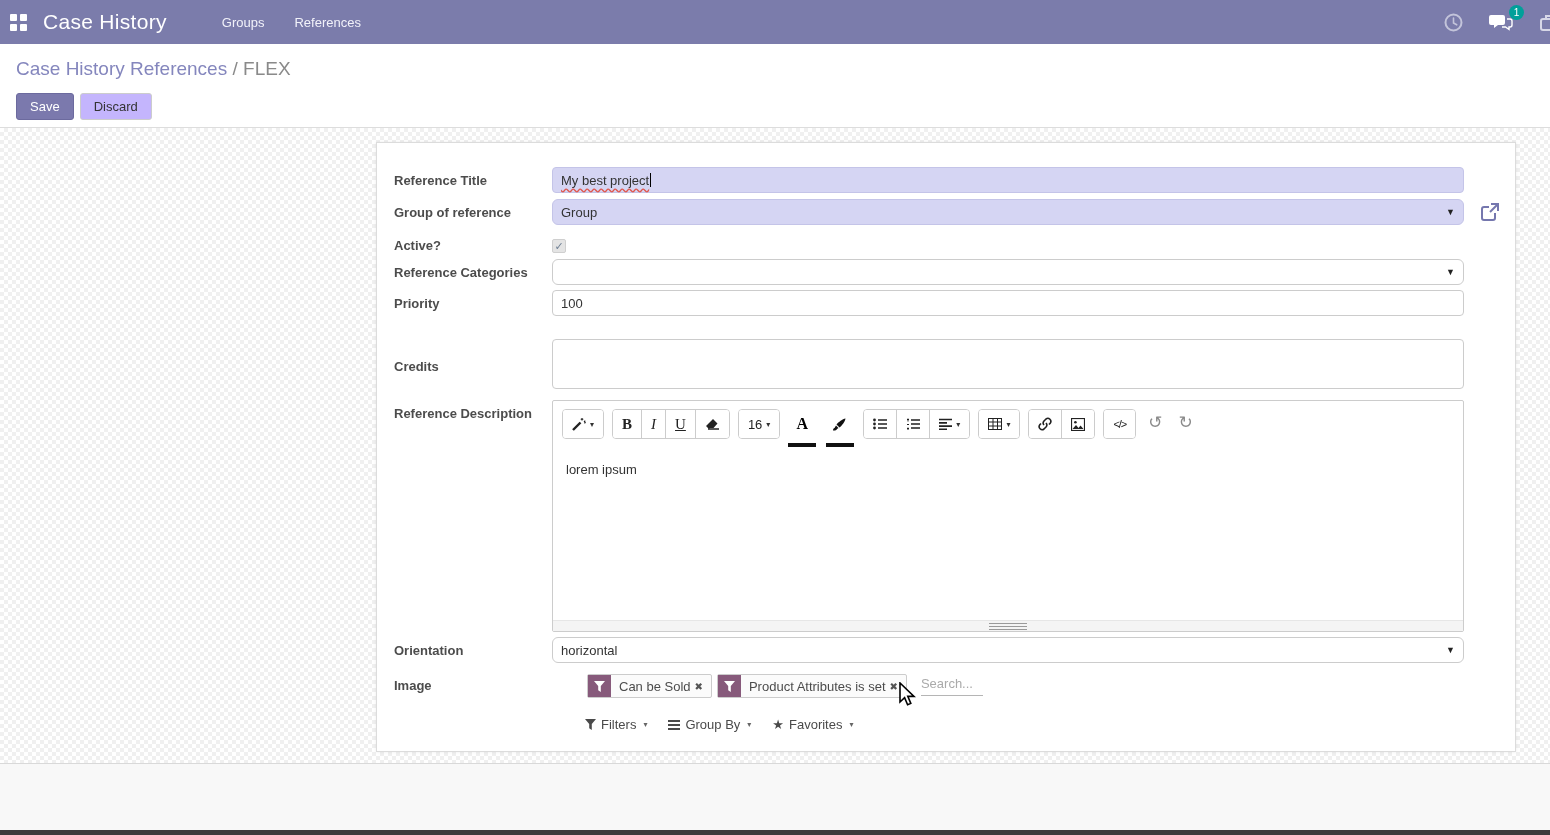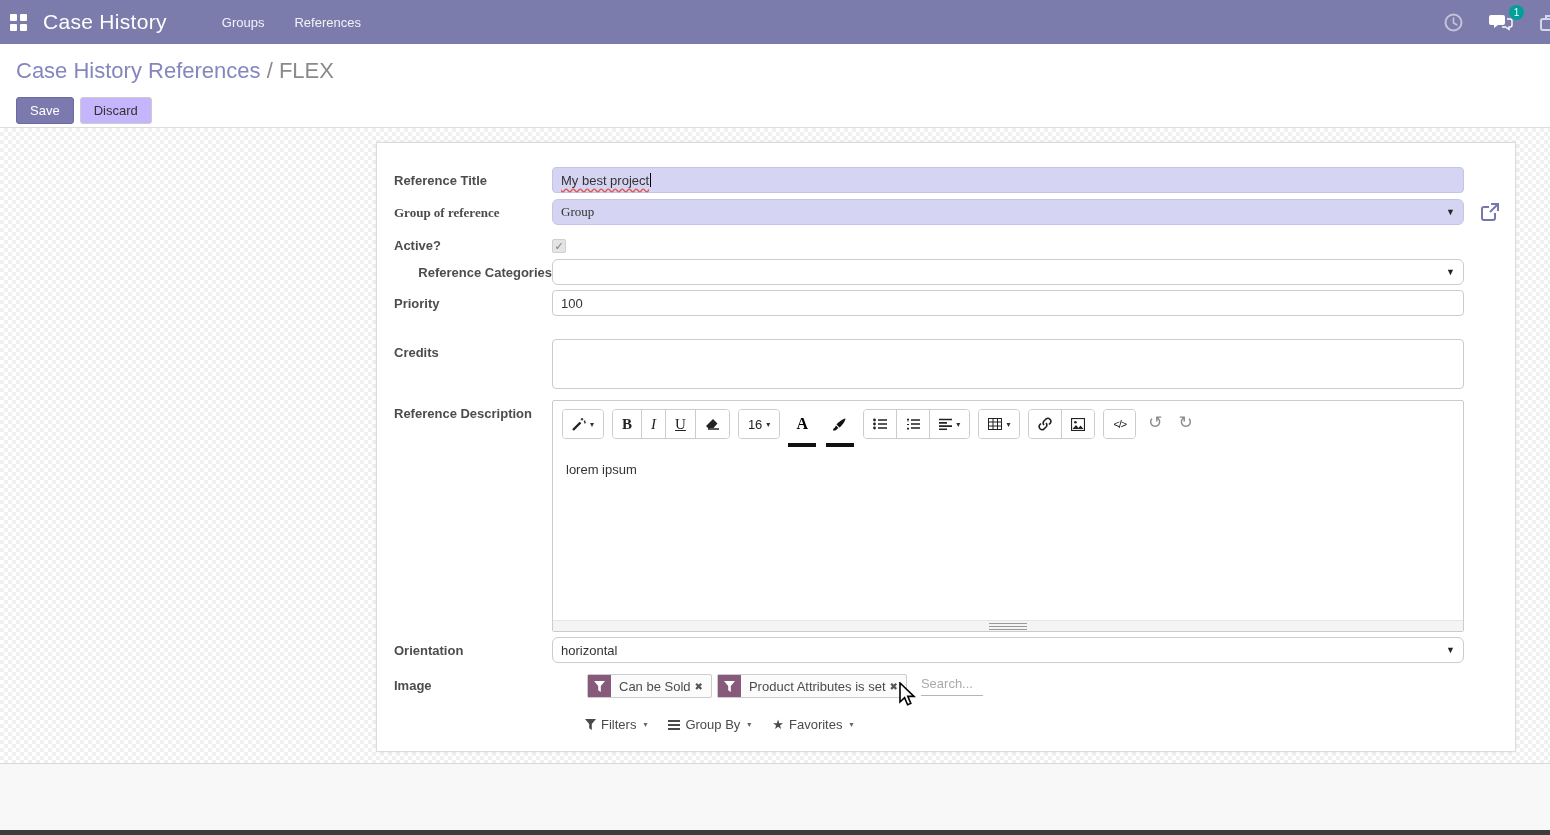--- a/index.html
+++ b/index.html
@@ -11,21 +11,21 @@
   .menu-grid div { background:#fff; border-radius:1px; }
   .app-title { color:#fff; font-size:21px; letter-spacing:.3px; margin-right:55px; }
   .nav-item { color:#f2f2fa; font-size:13px; margin-right:30px; cursor:pointer; }
   .topbar-right { margin-left:auto; display:flex; align-items:center; gap:26px; padding-right:0; }
   .tb-icon { position:relative; display:flex; align-items:center; cursor:pointer; }
   .badge { position:absolute; top:-7px; right:-11px; background:#00a09a; color:#fff; font-size:10px; min-width:15px; height:15px; border-radius:8px; display:flex; align-items:center; justify-content:center; padding:0 3px; }
   .partial-ic { margin-right:-9px; opacity:.85; }
 
   
   .header { background:#fff; border-bottom:1px solid #ddd; padding:14px 16px 12px 16px; height:84px; }
-  .breadcrumb { font-size:22px; margin-bottom:13px; }
+  .breadcrumb { font-size:19px; margin-bottom:13px; }
   .bc-link { color:#8486bd; cursor:pointer; }
   .bc-sep, .bc-cur { color:#8a8a8a; }
   .btn-row { display:flex; gap:6px; }
   .btn { font-size:13px; padding:5px 13px; border-radius:3px; cursor:pointer; border:1px solid transparent; font-family:"Liberation Sans",sans-serif; }
   .btn-primary { background:#7b79ad; border-color:#6c6a9e; color:#fff; }
   .btn-default { background:#c4b5fd; border-color:#ccc; color:#333; }
 
   
   .content { height:635px; position:relative; background-color:#fff;
     background-image:
@@ -140,21 +140,21 @@
     <div class="frow">
       <div class="lbl">Reference Title</div>
       <div class="fld">
         <div class="inputlike hl">
           <span class="wavy">My best project</span>
             <span class="caret-bar"></span>
         </div>
       </div>
     </div>
 
-    <div class="frow" style="margin-bottom:9px;font-family:Liberation Serif, serif;">
+    <div class="frow" style="margin-bottom:9px;">
       <div class="lbl">Group of reference</div>
       <div class="fld">
         <div class="inputlike hl selwrap">
           <span>Group</span>
           <span class="sel-caret">▼</span>
         </div>
       </div>
       <div class="ext-link">
         <svg width="20" height="20" viewBox="0 0 20 20">
             <path d="M15 11v5a2 2 0 0 1-2 2H4a2 2 0 0 1-2-2V7a2 2 0 0 1 2-2h5" fill="none" stroke="#7577ae" stroke-width="2"></path>
@@ -166,38 +166,38 @@
 
     <div class="frow" style="margin-bottom:4px;">
       <div class="lbl" style="padding-top:2px;">Active?</div>
       <div class="fld">
         <div class="checkbox">
           <span>✓</span>
         </div>
       </div>
     </div>
 
-    <div class="frow" style="margin-bottom:5px;text-align:right;">
+    <div class="frow" style="margin-bottom:5px;">
       <div class="lbl">Reference Categories</div>
       <div class="fld">
         <div class="inputlike selwrap">
           <span></span>
           <span class="sel-caret">▼</span>
         </div>
       </div>
     </div>
 
     <div class="frow" style="margin-bottom:23px;">
       <div class="lbl">Priority</div>
       <div class="fld">
         <input class="inputlike real" type="text" value="100" style="">
       </div>
     </div>
 
-    <div class="frow" style="margin-bottom:11px;">
+    <div class="frow" style="margin-bottom:11px;align-items:center;">
       <div class="lbl">Credits</div>
       <div class="fld">
         <div class="textarea"></div>
       </div>
     </div>
 
     <div class="frow" style="margin-bottom:5px;">
       <div class="lbl">Reference Description</div>
       <div class="fld">
         <div class="editor">

